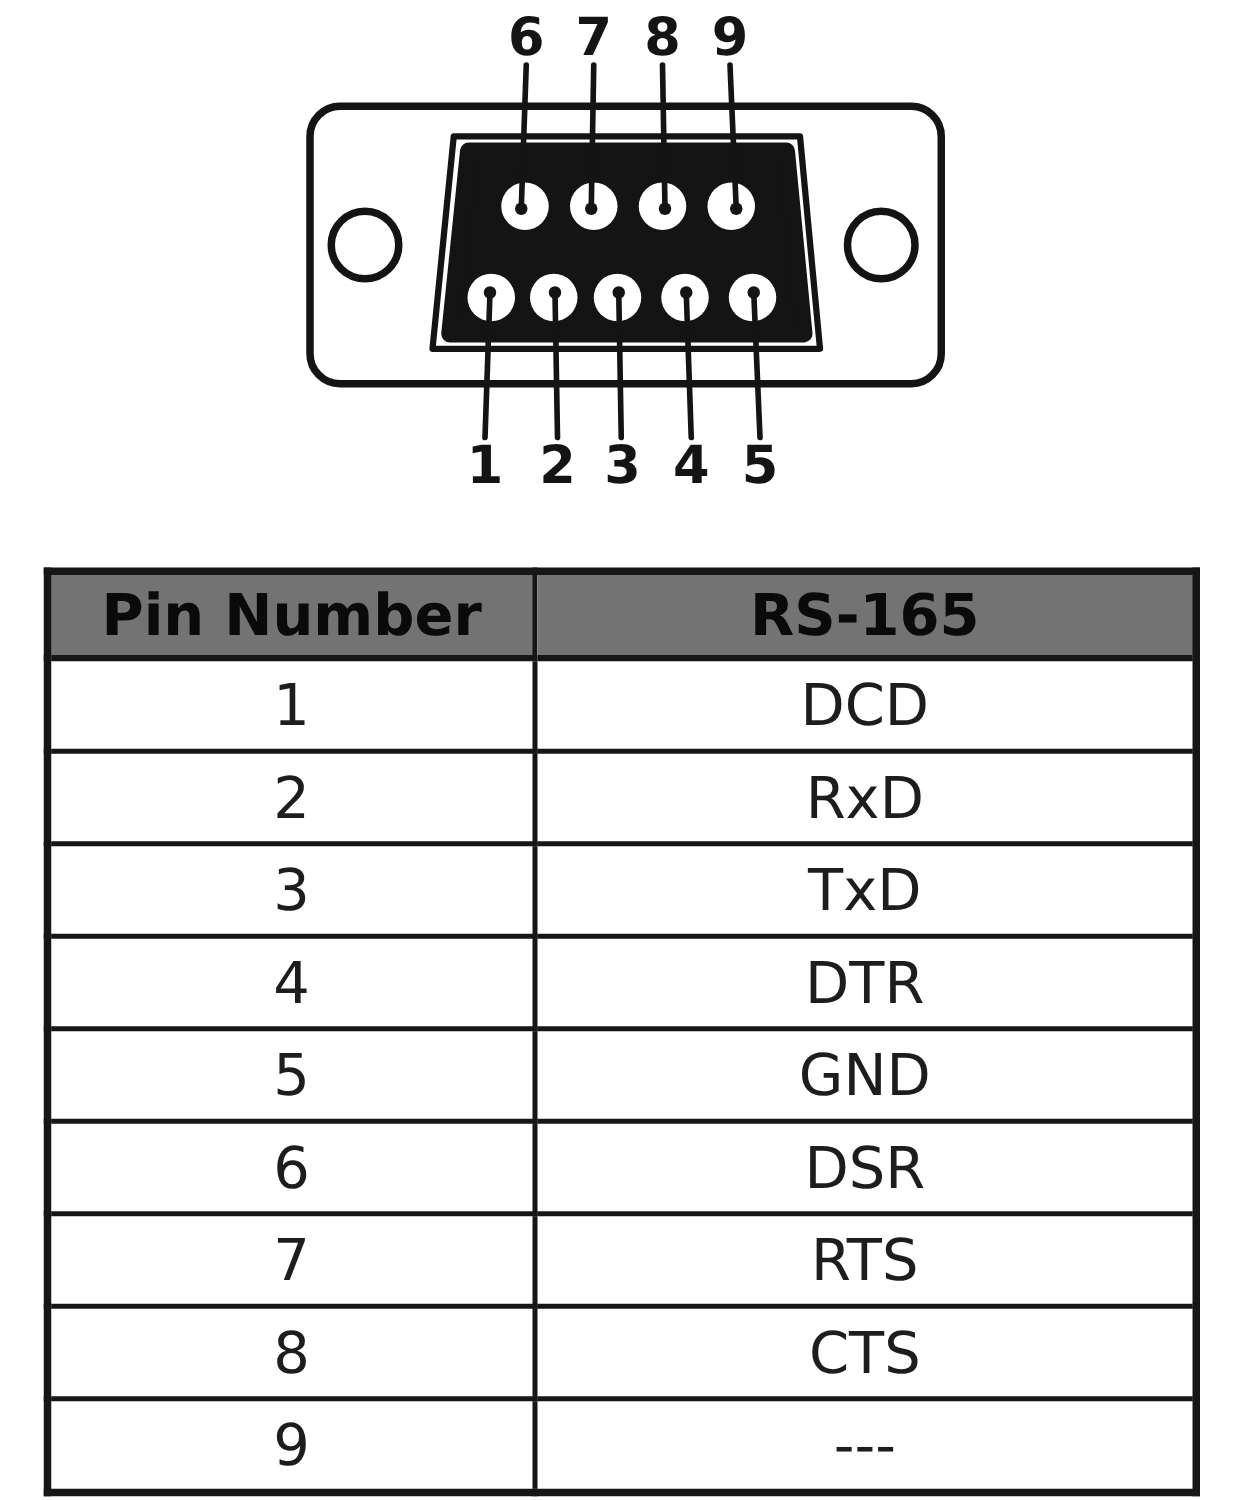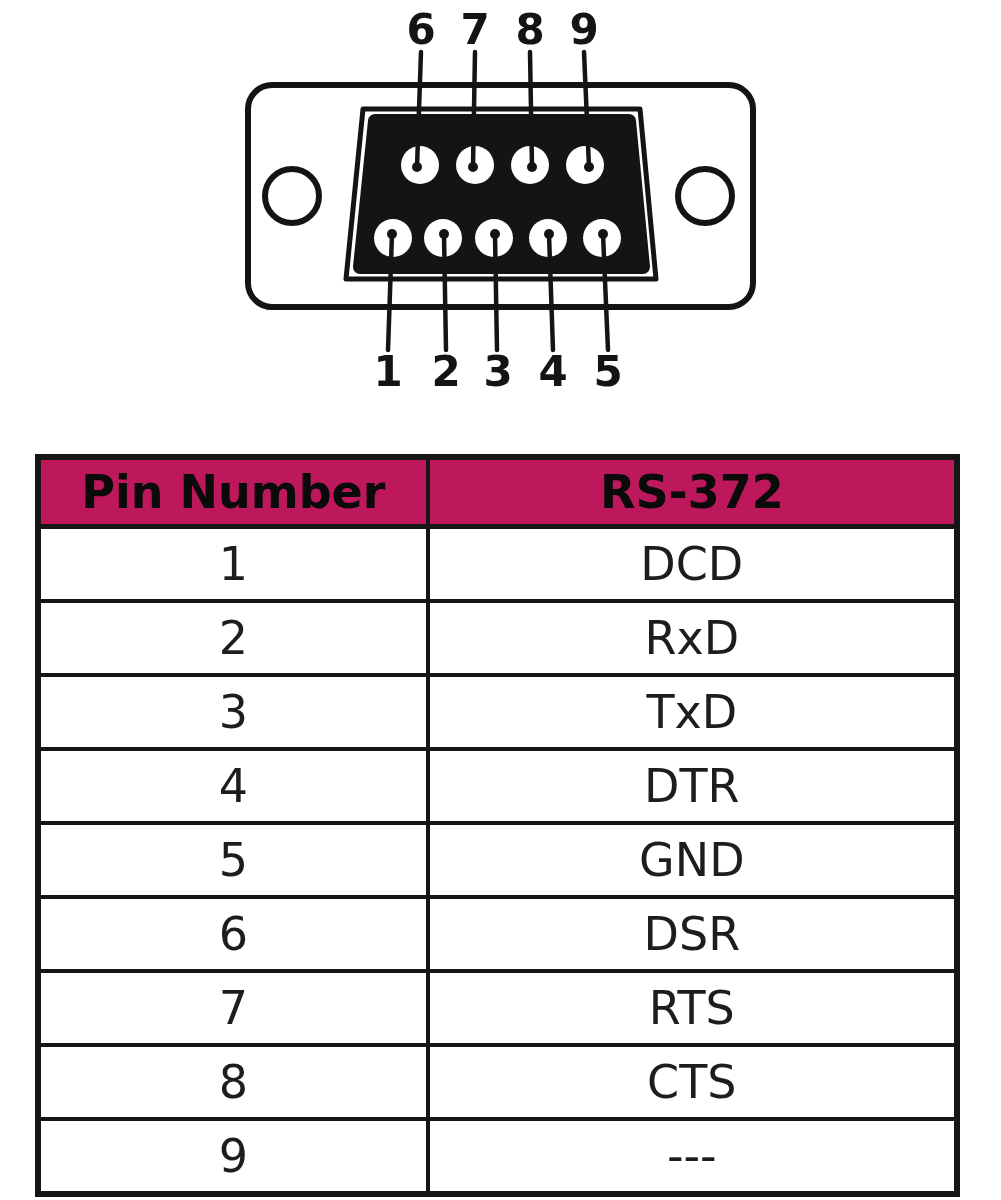--- a/index.html
+++ b/index.html
@@ -38,21 +38,21 @@
   }
   .pinout-table th,
   .pinout-table td {
     border: 4px solid #161616;
     text-align: center;
     vertical-align: middle;
     padding: 0;
     overflow: hidden;
   }
   .pinout-table th {
-    background: #be185d;
+    background: #737373;
     font-weight: bold;
     font-size: 46px;
     color: #0a0a0a;
     height: 64px;
     border-bottom-width: 5px;
   }
   .pinout-table td {
     background: #ffffff;
     font-size: 46px;
     font-weight: normal;
@@ -133,21 +133,21 @@
   </svg>
 
   <table class="pinout-table">
     <colgroup>
       <col class="col-pin">
       <col class="col-sig">
     </colgroup>
     <thead>
       <tr>
         <th>Pin Number</th>
-        <th>RS-372</th>
+        <th>RS-165</th>
       </tr>
     </thead>
     <tbody>
       <tr>
         <td>1</td>
         <td>DCD</td>
       </tr>
       <tr>
         <td>2</td>
         <td>RxD</td>

